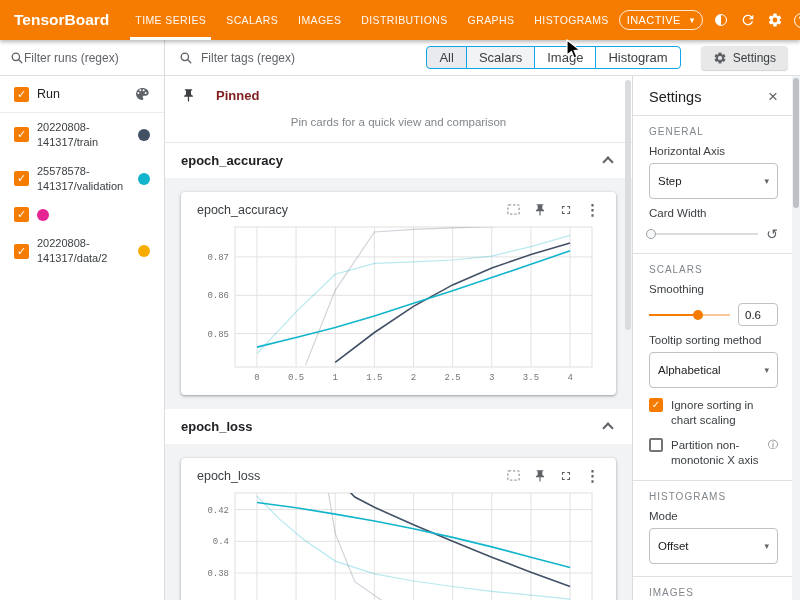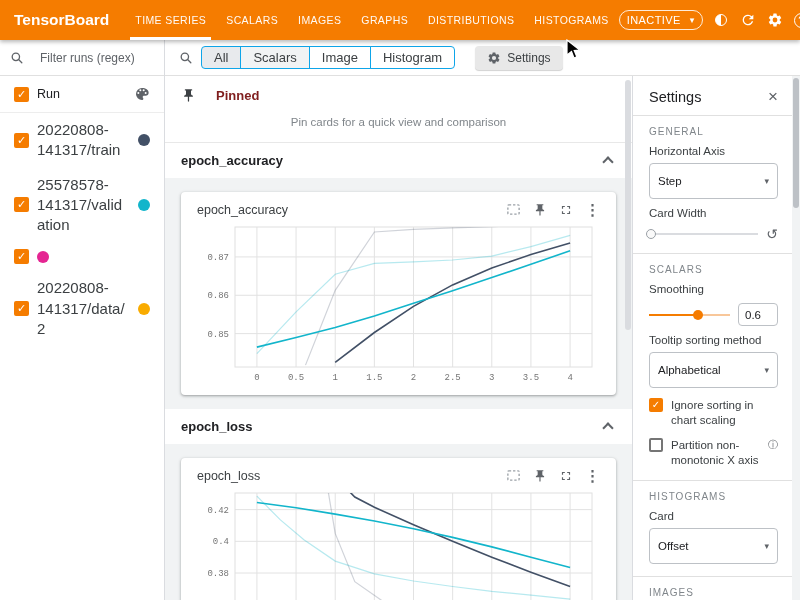--- a/index.html
+++ b/index.html
@@ -29,30 +29,30 @@
               background:linear-gradient(90deg,#fff 0 50%,transparent 50% 100%); }
   .help { border:1.5px solid #fff; border-radius:50%; width:15px; height:15px;
           font-size:10px; font-weight:bold; display:flex; align-items:center; justify-content:center; }
 
   
   .content { flex:1; display:flex; min-height:0; }
 
   
   .sidebar { flex:0 0 165px; width:165px; border-right:1px solid #dadce0; background:#fff;
              display:flex; flex-direction:column; }
-  .side-search { flex:0 0 36px; display:flex; align-items:center; gap:16px; padding:0 10px;
+  .side-search { flex:0 0 36px; display:flex; align-items:center; gap:0; padding:0 10px;
                  border-bottom:1px solid #e0e0e0; }
   .side-search input, .toolbar input { border:none; outline:none; flex:1; min-width:0;
                  font-size:12px; font-family:inherit; color:#202124; background:transparent; }
   input::placeholder { color:#5f6368; }
   .run-head { display:flex; align-items:center; gap:8px; padding:10px 14px 10px 14px;
               border-bottom:1px solid #ededed; }
   .run-head-label { font-size:12.5px; color:#202124; flex:1; }
   .run-row { display:flex; align-items:center; gap:8px; padding:7px 14px; cursor:pointer; }
-  .run-label { flex:1; font-size:15px; color:#3c4043; line-height:1.35; overflow-wrap:break-word; min-width:0; }
+  .run-label { flex:1; font-size:11px; color:#3c4043; line-height:1.35; overflow-wrap:break-word; min-width:0; }
   .dot { width:12px; height:12px; border-radius:50%; flex:0 0 12px; cursor:pointer; }
 
   .cbx { width:15px; height:15px; flex:0 0 15px; border:2px solid #757575; border-radius:2px;
          display:inline-flex; align-items:center; justify-content:center; font-size:11px;
          line-height:1; color:#fff; cursor:pointer; background:#fff; }
   .cbx.on { background:#f57c00; border-color:#f57c00; }
 
   
   .main { flex:1; display:flex; flex-direction:column; min-width:0; }
   .toolbar { flex:0 0 36px; display:flex; align-items:center; gap:8px; padding:0 12px 0 14px;
@@ -134,22 +134,22 @@
 <body>
 
 <div class="app">
 
   <header class="topbar">
     <div class="brand">TensorBoard</div>
     <nav class="tabs">
       <div class="tab active">TIME SERIES</div>
       <div class="tab">SCALARS</div>
       <div class="tab">IMAGES</div>
+      <div class="tab">DISTRIBUTIONS</div>
       <div class="tab">GRAPHS</div>
-      <div class="tab">DISTRIBUTIONS</div>
       <div class="tab">HISTOGRAMS</div>
     </nav>
     <div class="top-right">
       <div class="status-select">
         <span>INACTIVE</span>
         <span class="caret-w">▾</span>
       </div>
       <span class="hicon">
           <span class="halfmoon"></span>
         </span>
@@ -207,20 +207,21 @@
       </div>
     </aside>
 
     <div class="main">
 
       <div class="toolbar">
         <svg width="14" height="14" viewBox="0 0 16 16">
             <circle cx="6.7" cy="6.7" r="4.2" fill="none" stroke="#5f6368" stroke-width="1.5"></circle>
             <line x1="9.8" y1="9.8" x2="13.5" y2="13.5" stroke="#5f6368" stroke-width="1.5" stroke-linecap="round"></line>
           </svg>
+        <input placeholder="Filter tags (regex)" style="">
         <div class="chips">
           <div class="chip selected">All</div>
           <div class="chip hovered">Scalars</div>
           <div class="chip">Image</div>
           <div class="chip">Histogram</div>
         </div>
         <button class="settings-btn">
           <svg width="14" height="14" viewBox="0 0 24 24">
               <path fill="#5f6368" d="M19.14 12.94c.04-.3.06-.61.06-.94s-.02-.64-.07-.94l2.03-1.58a.49.49 0 0 0 .12-.61l-1.92-3.32a.49.49 0 0 0-.59-.22l-2.39.96c-.5-.38-1.03-.7-1.62-.94L14.4 2.81a.48.48 0 0 0-.48-.41h-3.84c-.24 0-.43.17-.47.41l-.36 2.54c-.59.24-1.13.57-1.62.94l-2.39-.96a.49.49 0 0 0-.59.22L2.74 8.87c-.12.21-.08.47.12.61l2.03 1.58c-.05.3-.09.63-.09.94s.02.64.07.94l-2.03 1.58a.49.49 0 0 0-.12.61l1.92 3.32c.12.22.37.29.59.22l2.39-.96c.5.38 1.03.7 1.62.94l.36 2.54c.05.24.24.41.48.41h3.84c.24 0 .44-.17.47-.41l.36-2.54c.59-.24 1.13-.56 1.62-.94l2.39.96c.22.08.47 0 .59-.22l1.92-3.32c.12-.22.07-.47-.12-.61l-2.01-1.58zM12 15.6a3.6 3.6 0 1 1 0-7.2 3.6 3.6 0 0 1 0 7.2z"></path>
             </svg>
@@ -423,21 +424,21 @@
             </div>
             <div class="checkrow">
               <span class="cbx"></span>
               <span>Partition non-monotonic X axis</span>
               <span class="info">ⓘ</span>
             </div>
           </div>
 
           <div class="sgroup">
             <div class="scap">HISTOGRAMS</div>
-            <div class="slabel">Card</div>
+            <div class="slabel">Mode</div>
             <div class="select">
               <span>Offset</span>
               <span class="caret">▾</span>
             </div>
           </div>
 
           <div class="sgroup">
             <div class="scap">IMAGES</div>
             <div class="slabel">Brightness</div>
             <div class="slider-row">

